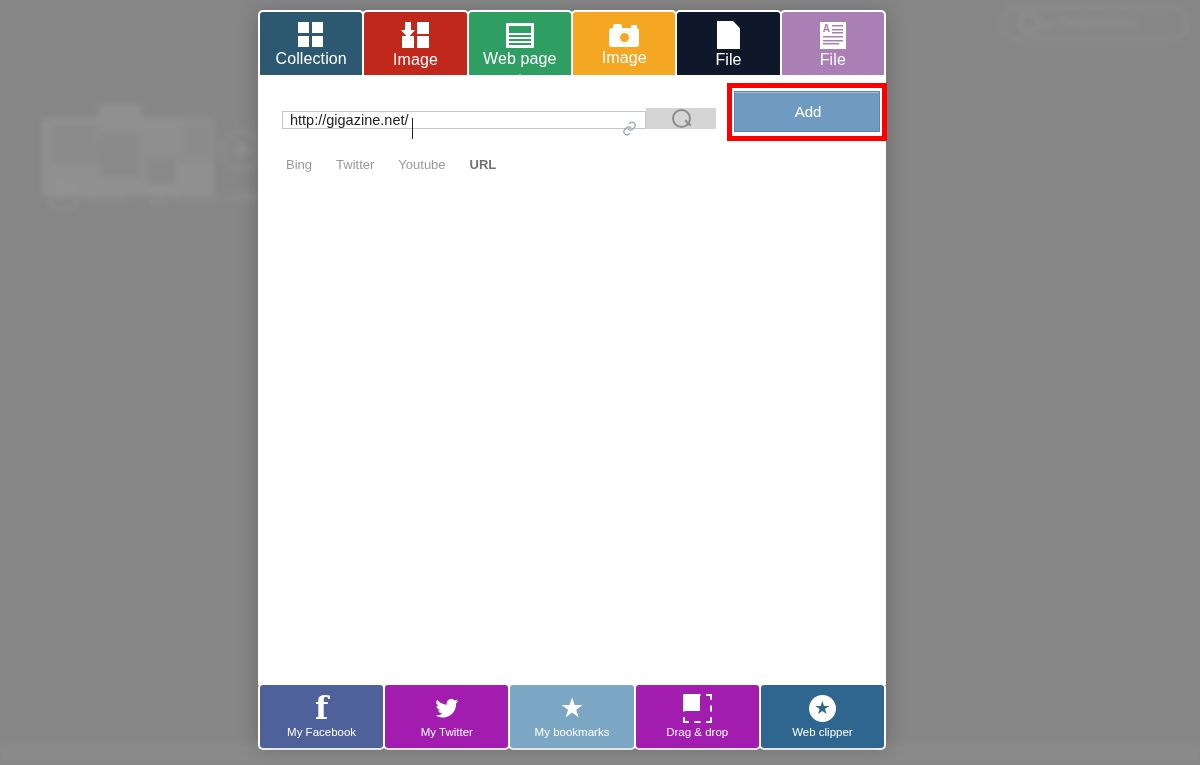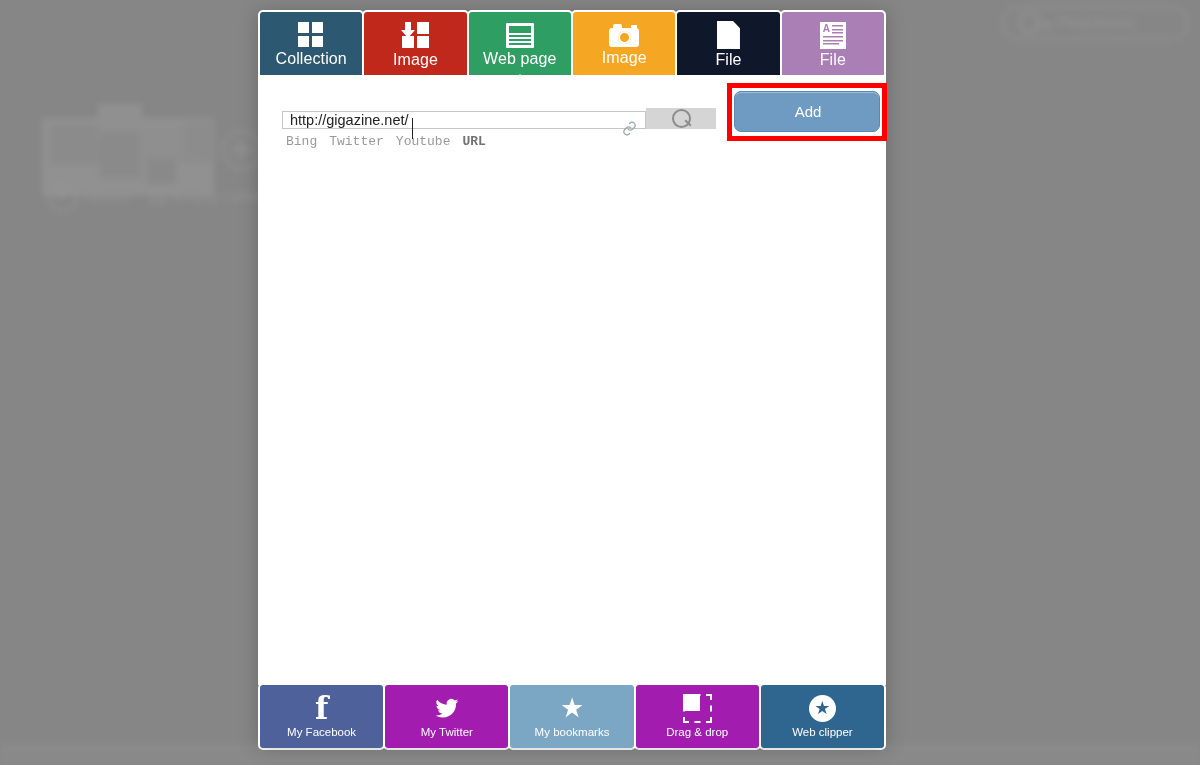--- a/index.html
+++ b/index.html
@@ -390,34 +390,33 @@
     width: 160px; height: 58px;
     border: 5px solid #ff0000;
     box-sizing: border-box;
   }
   .add-btn {
     position: absolute;
     left: 452px; top: -4px;
     width: 146px; height: 41px;
     background: #6f9ac1;
     border: 1px solid #5b88b0;
-    border-radius: 7px;
+    border-radius: 0;
     color: #fff;
     font-size: 15px;
     cursor: pointer;
     box-shadow: inset 0 1px 0 rgba(255,255,255,.35);
     padding-left: 8px;
   }
 
   .sub-tabs {
     display: flex;
-    gap: 12px;
-    margin-top: 5px;
+    gap: 24px;
+    margin-top: 28px;
     padding-left: 4px;
-    font-family: Liberation Mono, monospace;
   }
   .sub-tab {
     font-size: 13px;
     color: #9a9a9a;
     cursor: pointer;
   }
   .sub-tab.active {
     color: #737373;
     font-weight: bold;
   }

